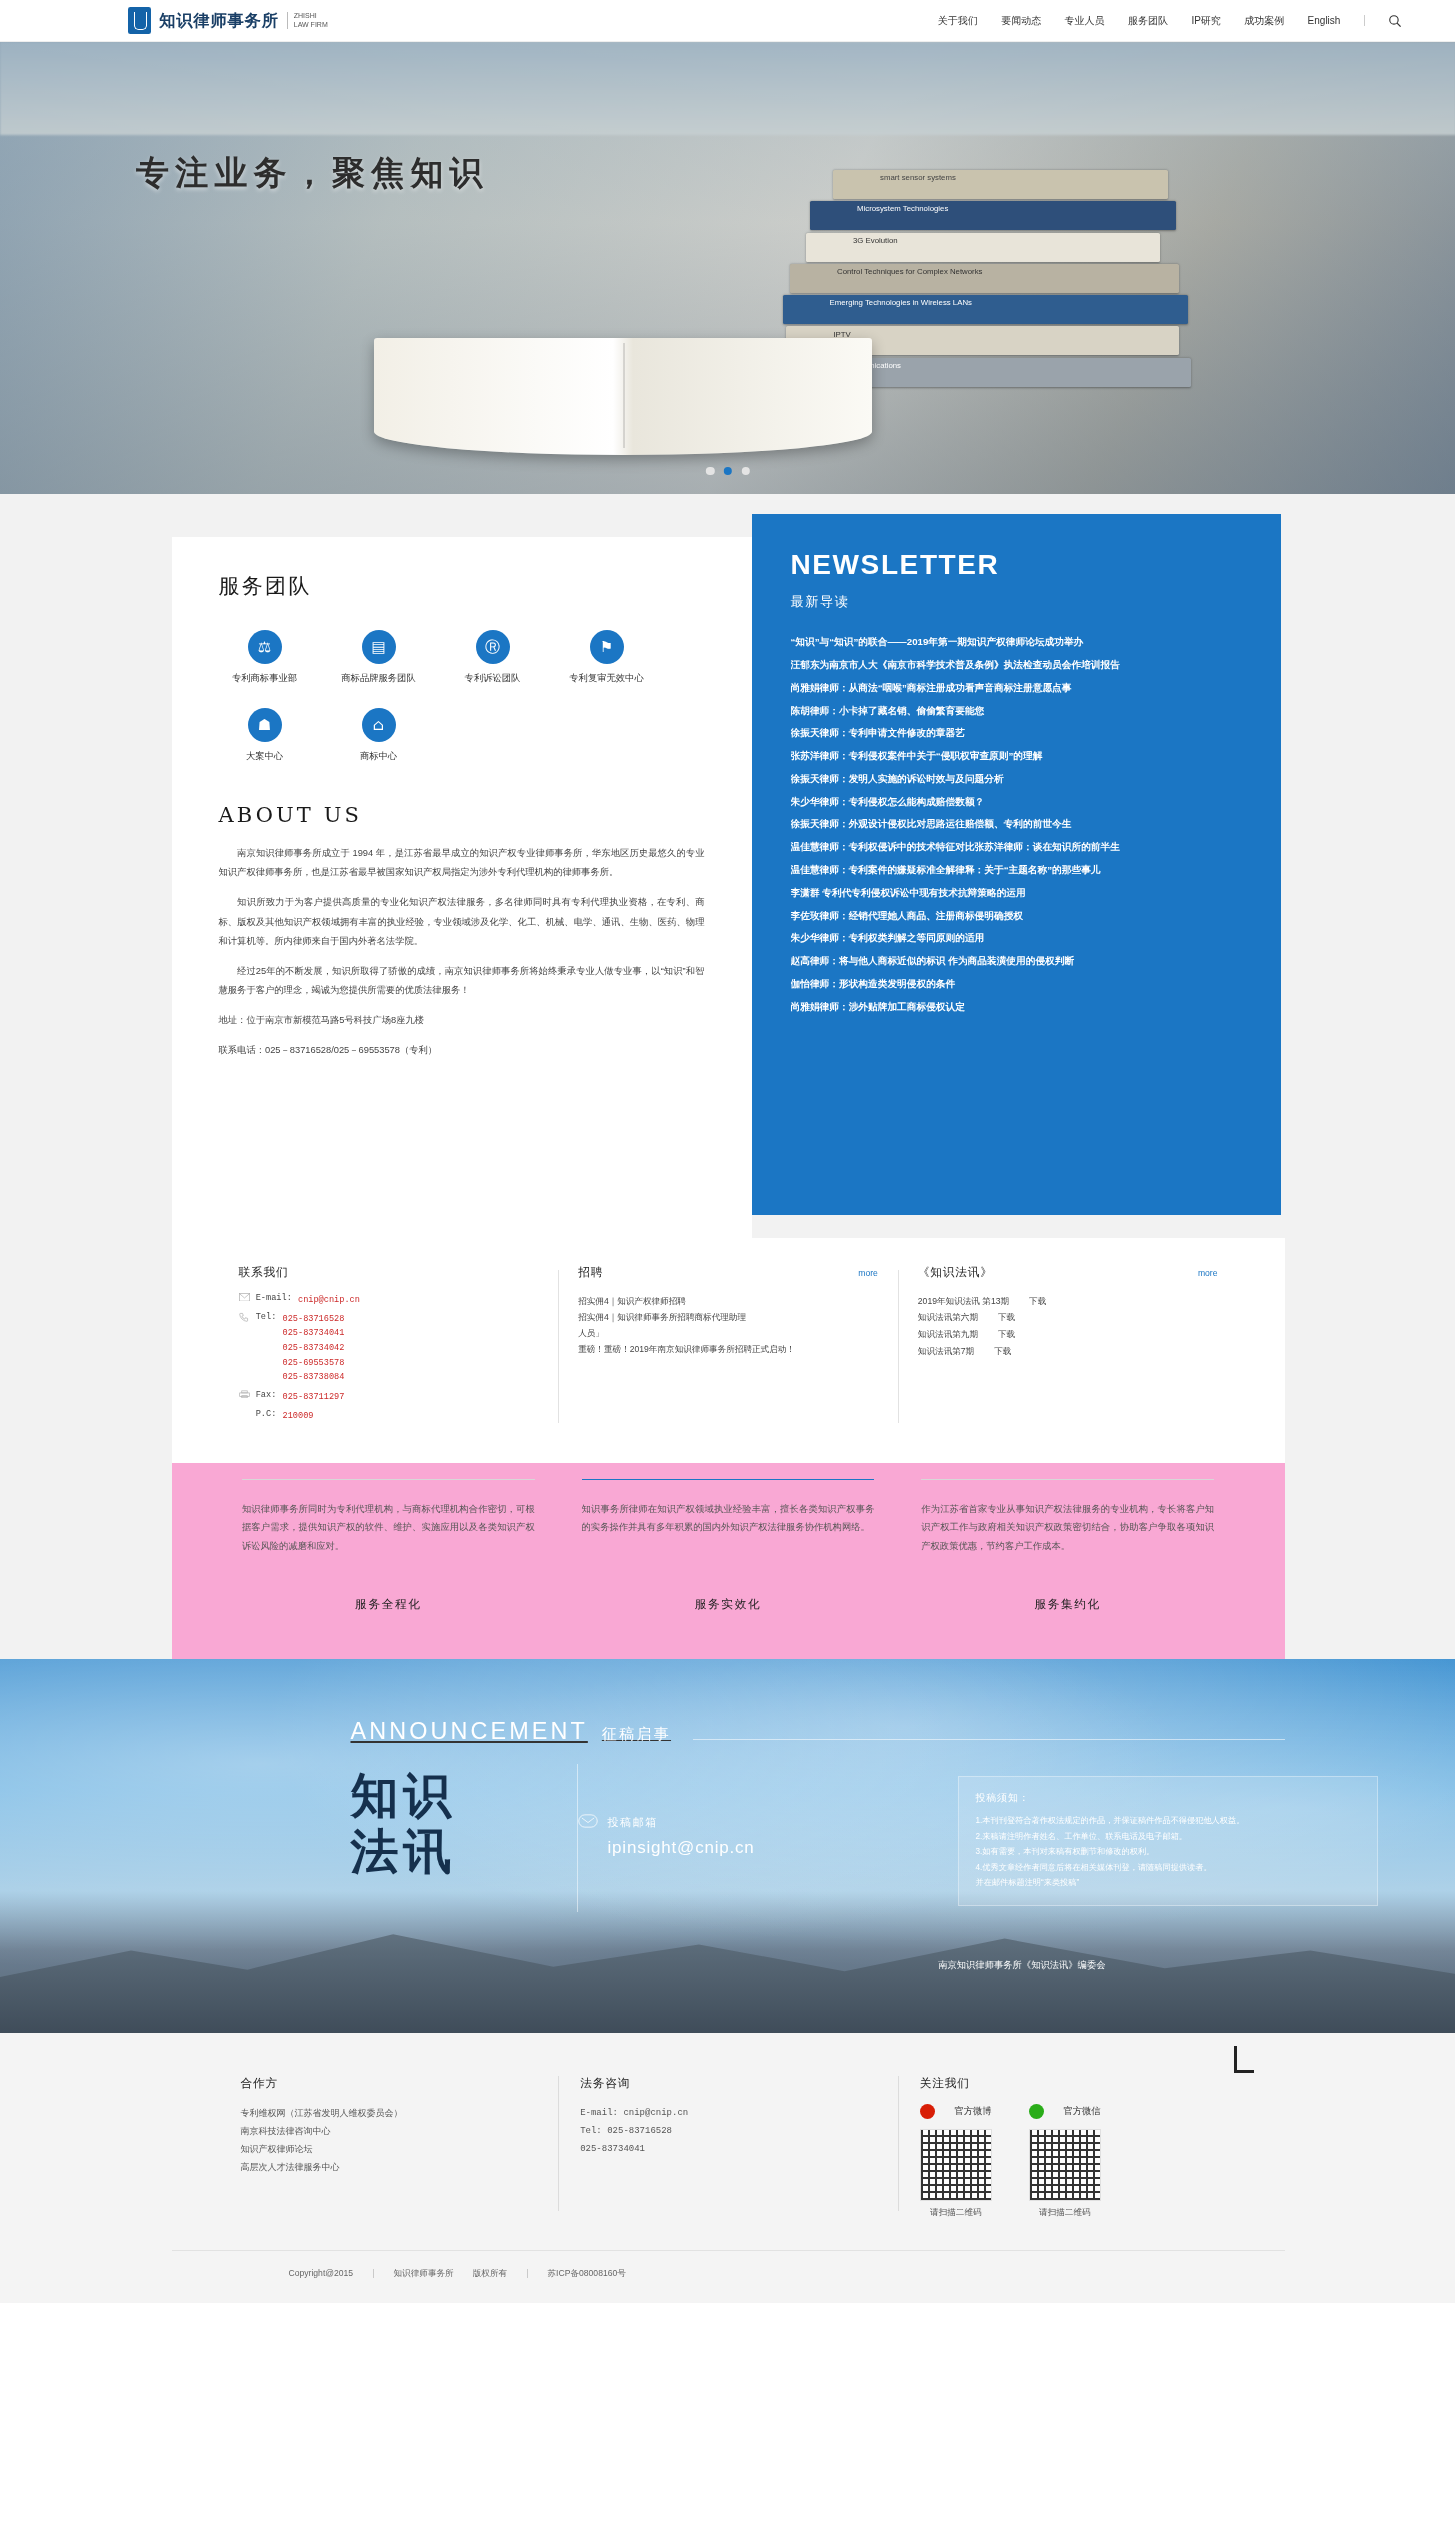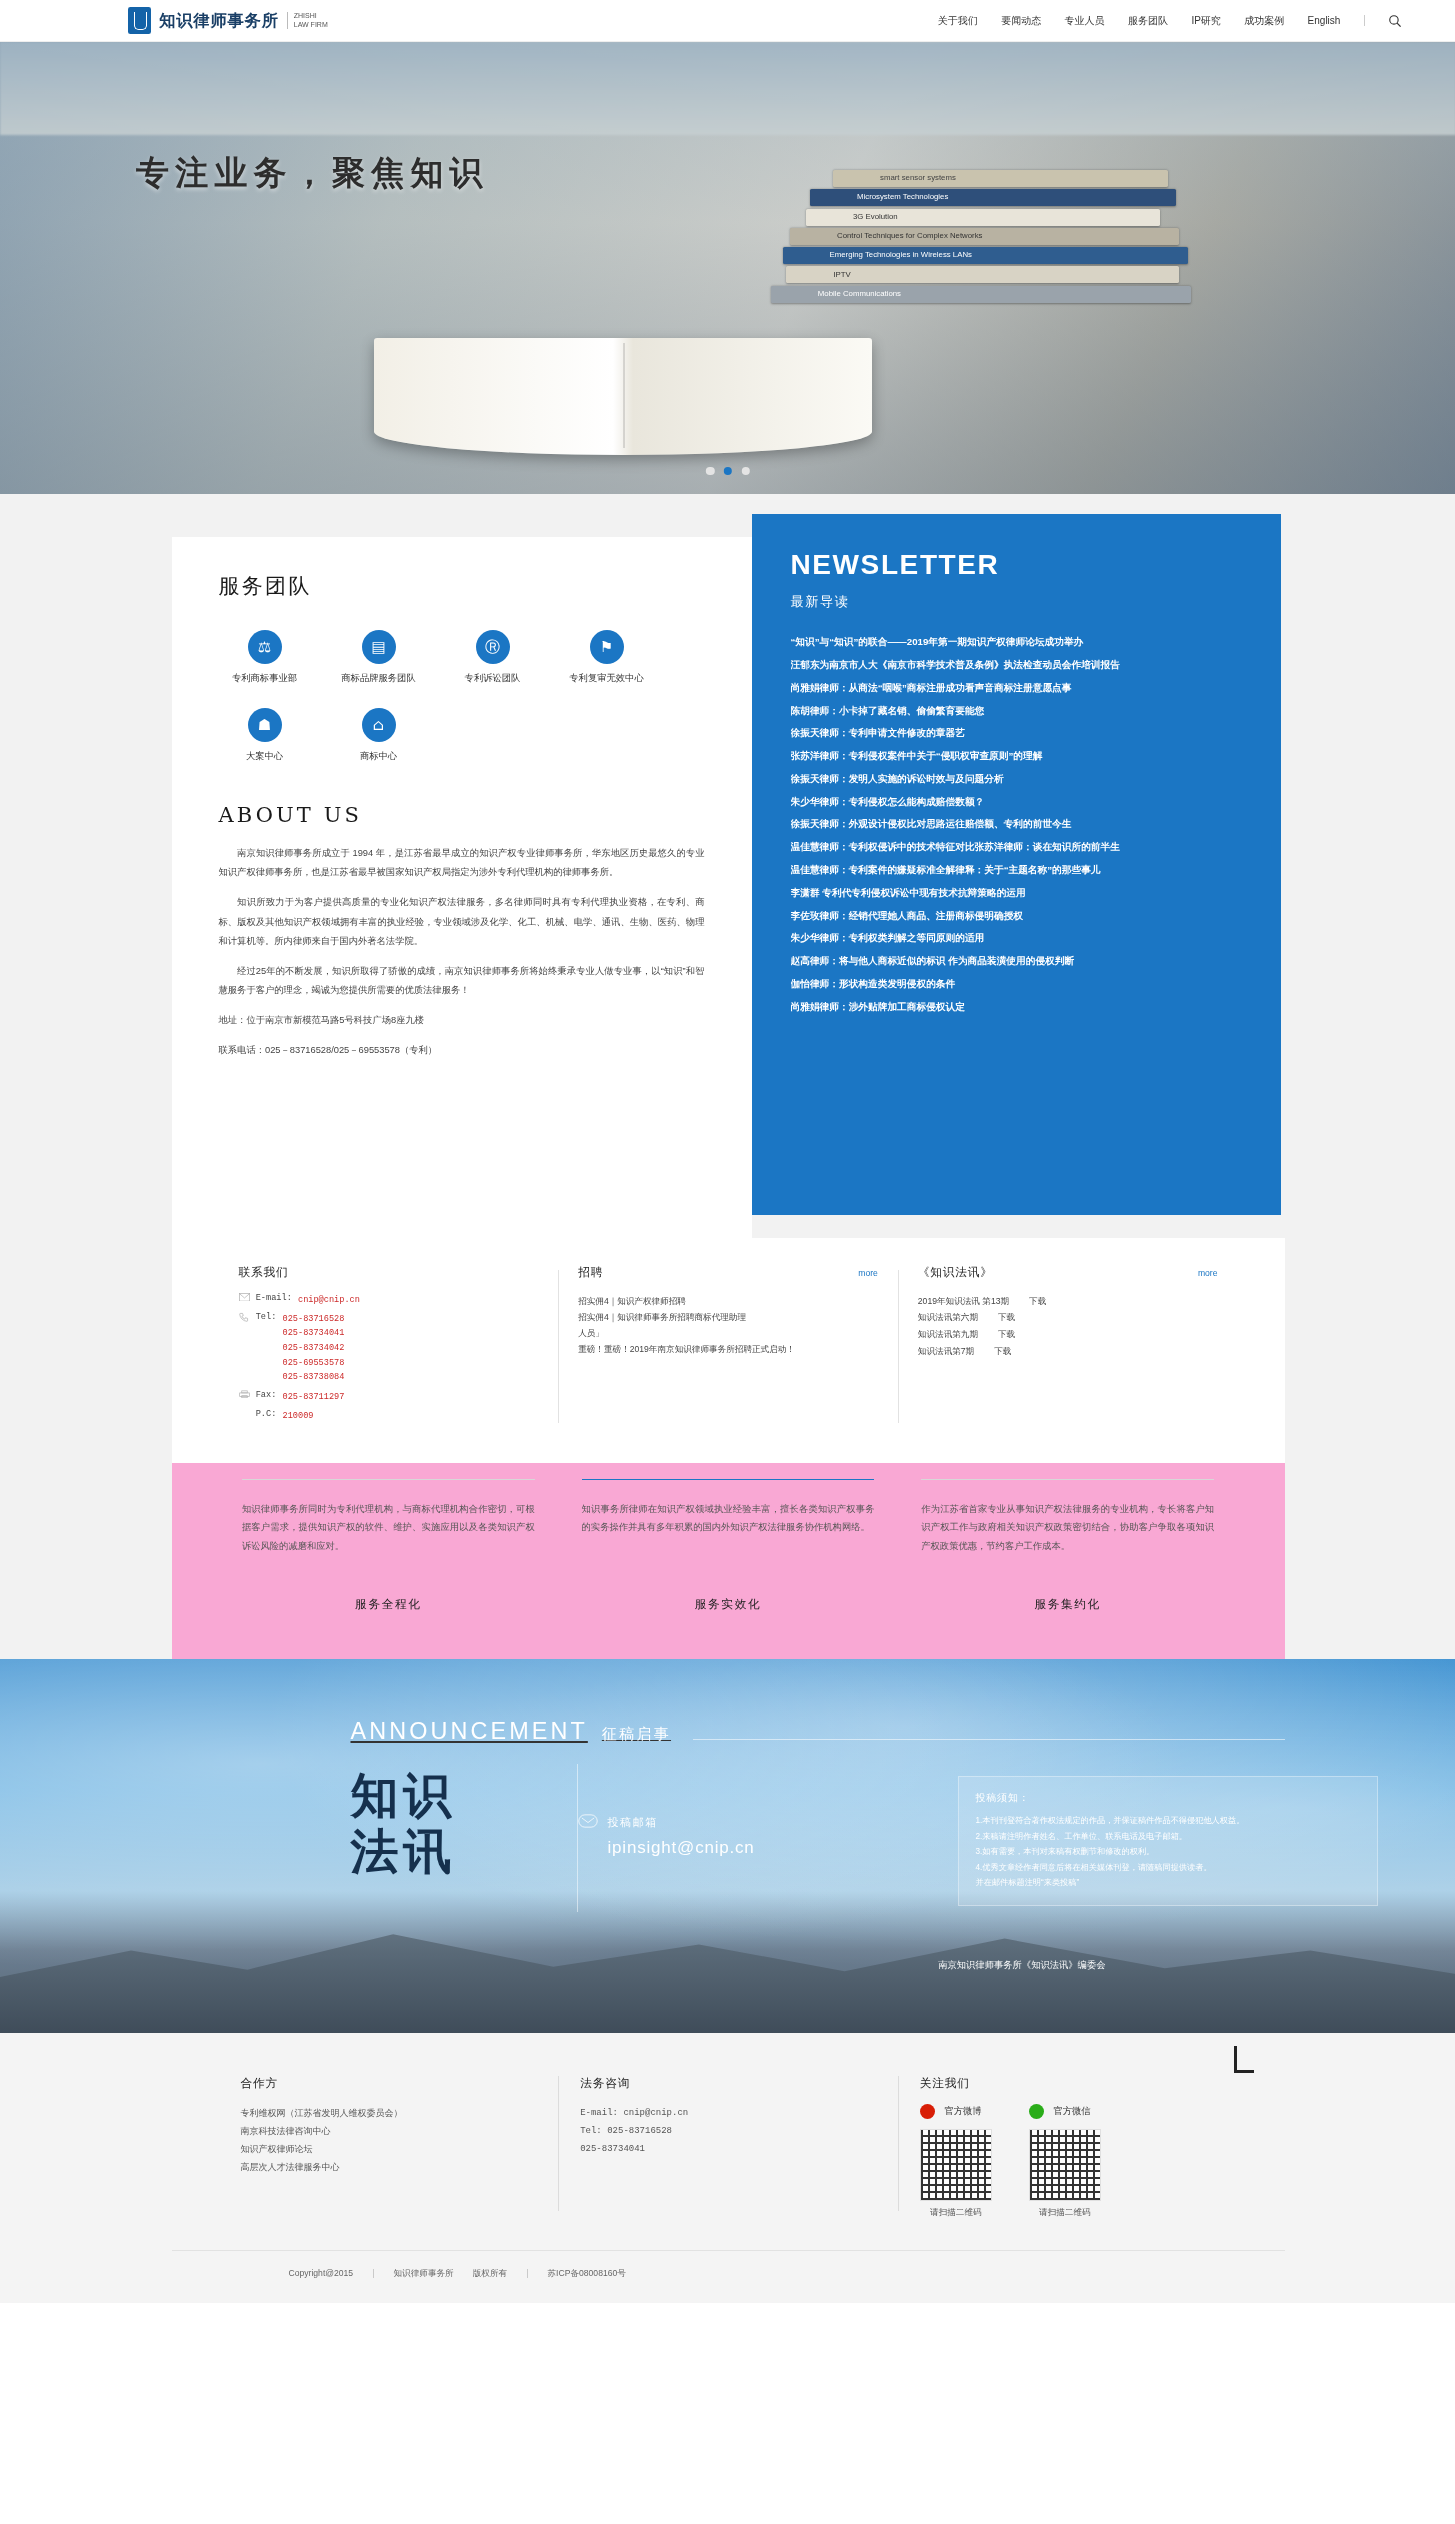--- a/index.html
+++ b/index.html
@@ -56,21 +56,21 @@
   .hero-tagline {
     position: absolute; left: 136px; top: 109px;
     font-size: 33px; letter-spacing: 6.2px; color: #2d2d2d;
     font-family: "DejaVu Serif", serif; font-weight: bold;
     text-shadow: 0 1.6px 4.7px rgba(255,255,255,.5);
   }
   .books {
     position: absolute; right: 257px; top: 128px; width: 436px;
   }
   .book {
-    height: 17px; margin-bottom: 2.3px; border-radius: 1.6px;
+    height: 29px; margin-bottom: 2.3px; border-radius: 1.6px;
     box-shadow: 0 0.8px 2.3px rgba(0,0,0,.35);
     font-size: 7.8px; color: #fff; padding: 3.1px 0 0 47px; overflow: hidden;
     white-space: nowrap;
   }
   .spread {
     position: absolute; left: 374px; top: 296px; width: 498px; height: 117px;
     background: linear-gradient(90deg,#f2efe6 0%,#ffffff 48%,#e9e6dc 52%,#fbfaf5 100%);
     border-radius: 3.1px 3.1px 50% 50%/3.1px 3.1px 20% 20%;
     box-shadow: 0 4.7px 14px rgba(0,0,0,.3);
   }
@@ -198,21 +198,21 @@
 
   
   .footer { background:#f4f4f4; padding: 43px 0 0; }
   .footer-inner { width: 1113px; margin:0 auto; display:flex; padding: 0 47px 31px; position:relative; }
   .f-col { flex:1; padding: 0 22px; position:relative; }
   .f-col + .f-col:before { content:""; position:absolute; left:0; top:0; bottom:7.8px; width:0.8px; background:#dcdcdc; }
   .f-title { font-size:11.7px; color:#222; margin-bottom: 12.5px; letter-spacing:0.8px; }
   .f-col p { font-size: 9px; line-height: 2; color:#555; }
   .qr-row { display:flex; gap: 37px; }
   .qr-item { text-align:center; }
-  .qr-head { display:flex; align-items:center; gap:9px; margin-bottom: 9.3px; }
+  .qr-head { display:flex; align-items:center; gap:19px; margin-bottom: 9.3px; }
   .qr-badge { width:15.6px; height:15.6px; border-radius:50%; background:#d81e06; }
   .qr-badge.green { background:#2aad19; }
   .qr-name { font-size: 9.3px; color:#333; }
   .qr {
     width: 72px; height: 72px; background:#fff; border:0.8px solid #ddd;
     background-image:
       linear-gradient(90deg, #111 1.6px, transparent 1.6px),
       linear-gradient(0deg, #111 1.6px, transparent 1.6px);
     background-size: 7px 7px, 7px 7px;
     opacity:.85; margin: 0 auto 6.2px;

